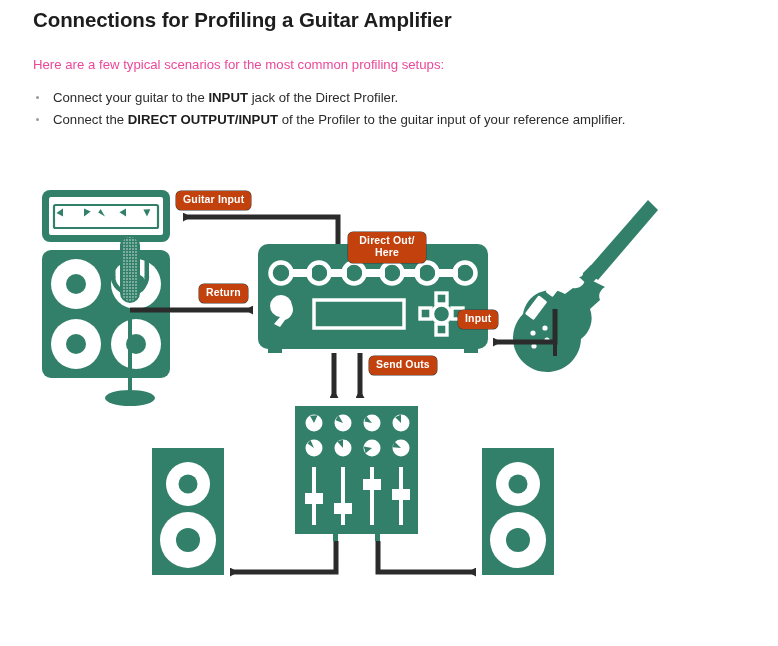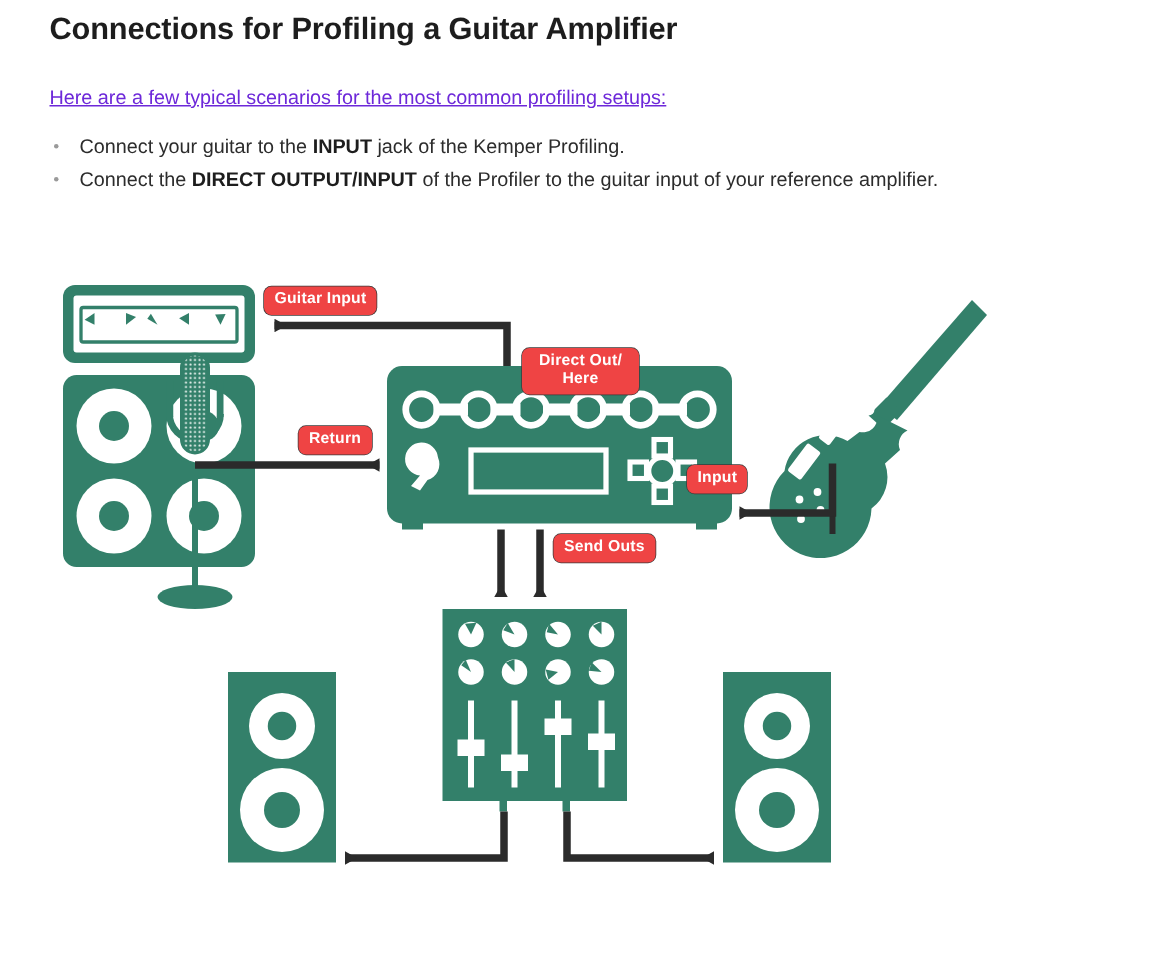--- a/index.html
+++ b/index.html
@@ -12,40 +12,40 @@
     position:relative;
   }
   .page{position:relative;width:778px;height:504px;}
 
   
   .doc{position:absolute;left:33px;top:8px;width:712px;}
   h1.title{
     font-size:20.5px;font-weight:700;color:#1d1d1d;
     margin:0 0 22px 0;letter-spacing:-0.1px;line-height:1.2;
   }
-  p.intro{font-size:13.2px;line-height:1.45;margin:0 0 14px 0;color:#6d28d9;text-decoration:underline;}
+  p.intro{font-size:13.2px;line-height:1.45;margin:0 0 14px 0;color:#ec4899;}
   ul.bullets{list-style:none;margin:0;padding:0;}
   ul.bullets li{
     position:relative;padding-left:20px;margin:0 0 3px 0;
     font-size:13.2px;line-height:1.47;color:#2c2c2c;
   }
   ul.bullets li:before{
     content:"";position:absolute;left:3px;top:8px;
     width:3px;height:3px;background:#9a9a9a;border-radius:50%;
   }
   b{font-weight:700;color:#1d1d1d;}
 
   
   .diagram{position:absolute;left:0;top:176px;width:778px;height:470px;}
   .diagram svg{display:block;}
 
   
   .lbl{
     position:absolute;
-    background:#ef4444;
+    background:#c2410c;
     color:#ffffff;
     font-size:10.5px;
     font-weight:700;
     letter-spacing:0.15px;
     padding:3px 7px 4px 7px;
     border-radius:5px;
     line-height:1.12;
     white-space:nowrap;
     text-align:center;
     box-shadow:0 0 0 0.5px #3b3b3b;
@@ -60,21 +60,21 @@
 </head>
 <body>
 
 <div class="page">
 
   <div class="doc">
     <h1 class="title">Connections for Profiling a Guitar Amplifier</h1>
     <p class="intro">Here are a few typical scenarios for the most common profiling setups:</p>
     <ul class="bullets">
       <li>
-        <span>Connect your guitar to the </span><b>INPUT</b><span> jack of the Kemper Profiling.</span>
+        <span>Connect your guitar to the </span><b>INPUT</b><span> jack of the Direct Profiler.</span>
       </li>
       <li>
         <span>Connect the </span><b>DIRECT OUTPUT/INPUT</b><span> of the Profiler to the guitar input of your reference amplifier.</span>
       </li>
     </ul>
   </div>
 
   <div class="diagram">
     <svg width="778" height="470" viewBox="0 0 778 470" xmlns="http://www.w3.org/2000/svg">
       <defs>

